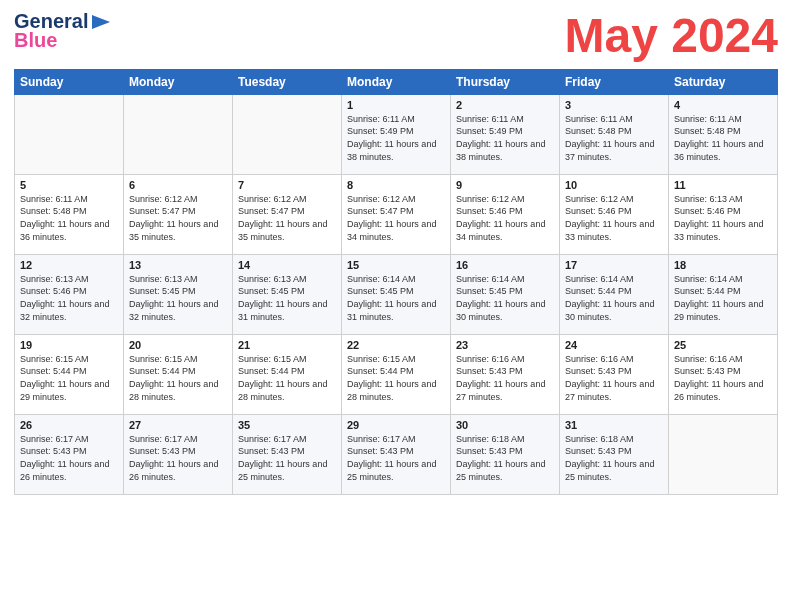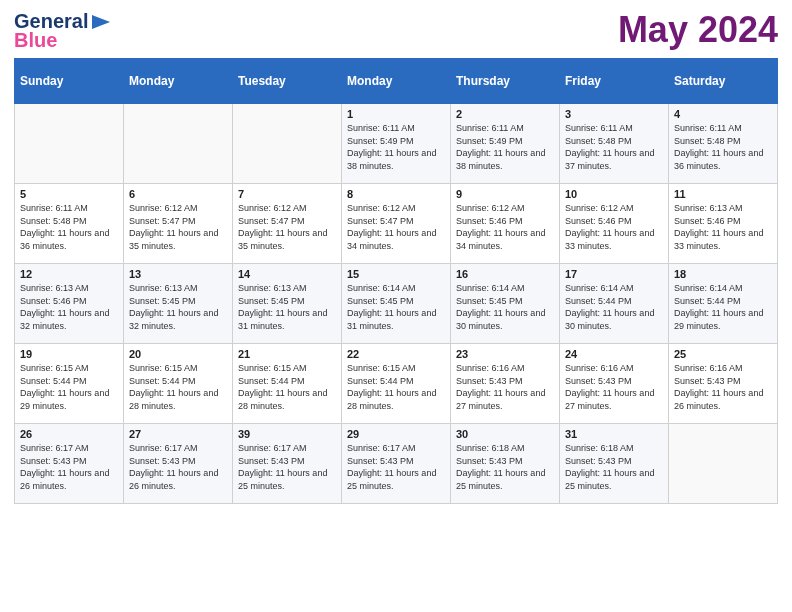--- a/index.html
+++ b/index.html
@@ -24,42 +24,42 @@
     }
     .logo {
       display: flex;
       flex-direction: column;
       align-items: flex-start;
     }
     .title-area {
       text-align: right;
     }
     .month-title {
-      font-size: 36px;
+      font-size: 48px;
       font-weight: bold;
-      color: #701a75;
+      color: #ef4444;
       line-height: 1.1;
       text-align: center;
     }
     .subtitle {
       font-size: 13px;
       color: #555;
     }
     table {
       width: 100%;
       border-collapse: collapse;
       table-layout: fixed;
     }
     thead tr th {
       background: #2a6abf;
       color: #fff;
       font-size: 12px;
       font-weight: bold;
       text-align: left;
-      padding: 15px 5px;
+      padding: 5px 5px;
       border: 1px solid #2a6abf;
     }
     tbody tr td {
       border: 1px solid #d0d0d0;
       vertical-align: top;
       padding: 4px 5px;
       font-size: 9.5px;
       color: #222;
       height: 80px;
       background: #fff;
@@ -285,21 +285,21 @@
 Sunset: 5:43 PM
 Daylight: 11 hours and 26 minutes.</div>
           </td>
           <td>
             <span class="day-num">27</span>
             <div class="day-info" style="white-space: pre-line;">Sunrise: 6:17 AM
 Sunset: 5:43 PM
 Daylight: 11 hours and 26 minutes.</div>
           </td>
           <td>
-            <span class="day-num">39</span>
+            <span class="day-num">35</span>
             <div class="day-info" style="white-space: pre-line;">Sunrise: 6:17 AM
 Sunset: 5:43 PM
 Daylight: 11 hours and 25 minutes.</div>
           </td>
           <td>
             <span class="day-num">29</span>
             <div class="day-info" style="white-space: pre-line;">Sunrise: 6:17 AM
 Sunset: 5:43 PM
 Daylight: 11 hours and 25 minutes.</div>
           </td>

